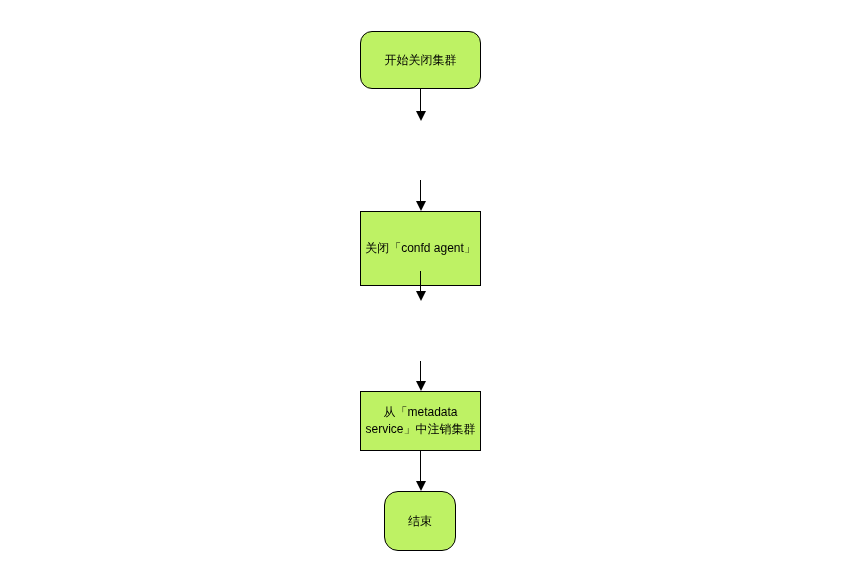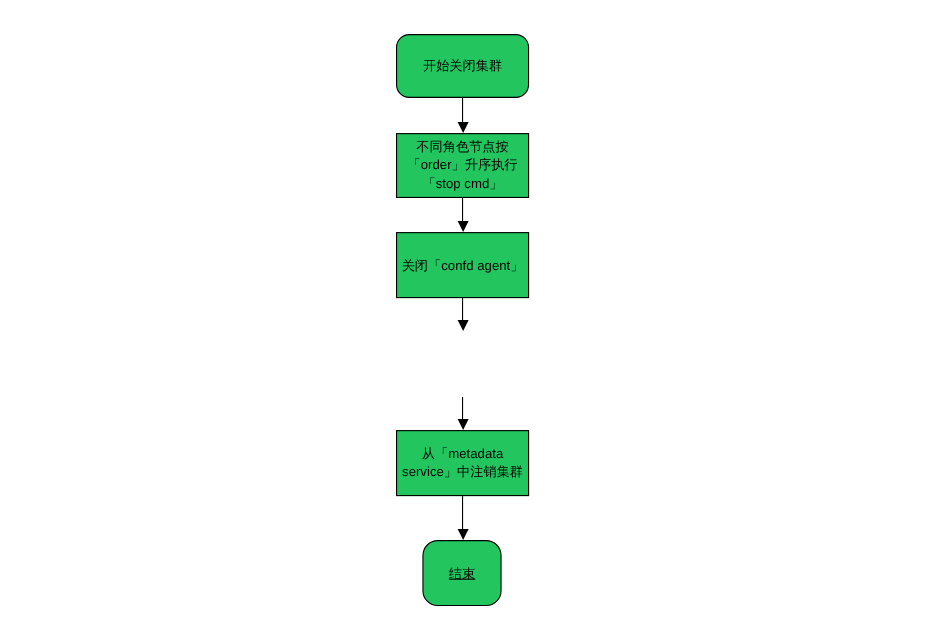--- a/index.html
+++ b/index.html
@@ -11,21 +11,21 @@
     position: relative;
     width: 852px;
     height: 571px;
     background: #ffffff;
     overflow: hidden;
     font-family: "Liberation Sans", "DejaVu Sans", sans-serif;
   }
   .node {
     position: absolute;
     box-sizing: border-box;
-    background: #22c55e;
+    background: #bef264;
     border: 1.5px solid #000000;
     color: #000000;
     display: flex;
     align-items: center;
     justify-content: center;
     text-align: center;
     font-size: 12px;
     line-height: 17px;
     white-space: pre-line;
   }
@@ -35,21 +35,20 @@
   }
   .node.terminal-start {
     left: 360px;
     width: 121px;
     border-radius: 12px;
   }
   .node.terminal-end {
     left: 384px;
     width: 72px;
     border-radius: 14px;
-    text-decoration: underline;
   }
   .arrow {
     position: absolute;
     left: 415px;
     width: 11px;
   }
   .arrow .shaft {
     position: absolute;
     left: 4.75px;
     top: 0;
@@ -73,30 +72,27 @@
 
 <div class="page">
 
   <div class="node terminal-start" style="top: 31px; height: 58px;">开始关闭集群</div>
 
   <div class="arrow" style="top: 89px; height: 32px;">
     <i class="shaft"></i>
     <i class="head"></i>
   </div>
 
-  <div class="node process" style="top: 121px; height: 59px;">不同角色节点按
-「order」升序执行
-「stop cmd」</div>
 
   <div class="arrow" style="top: 180px; height: 31px;">
     <i class="shaft"></i>
     <i class="head"></i>
   </div>
 
-  <div class="node process" style="top: 211px; height: 60px;">关闭「confd agent」</div>
+  <div class="node process" style="top: 211px; height: 75px;">关闭「confd agent」</div>
 
   <div class="arrow" style="top: 271px; height: 30px;">
     <i class="shaft"></i>
     <i class="head"></i>
   </div>
 
 
   <div class="arrow" style="top: 361px; height: 30px;">
     <i class="shaft"></i>
     <i class="head"></i>

